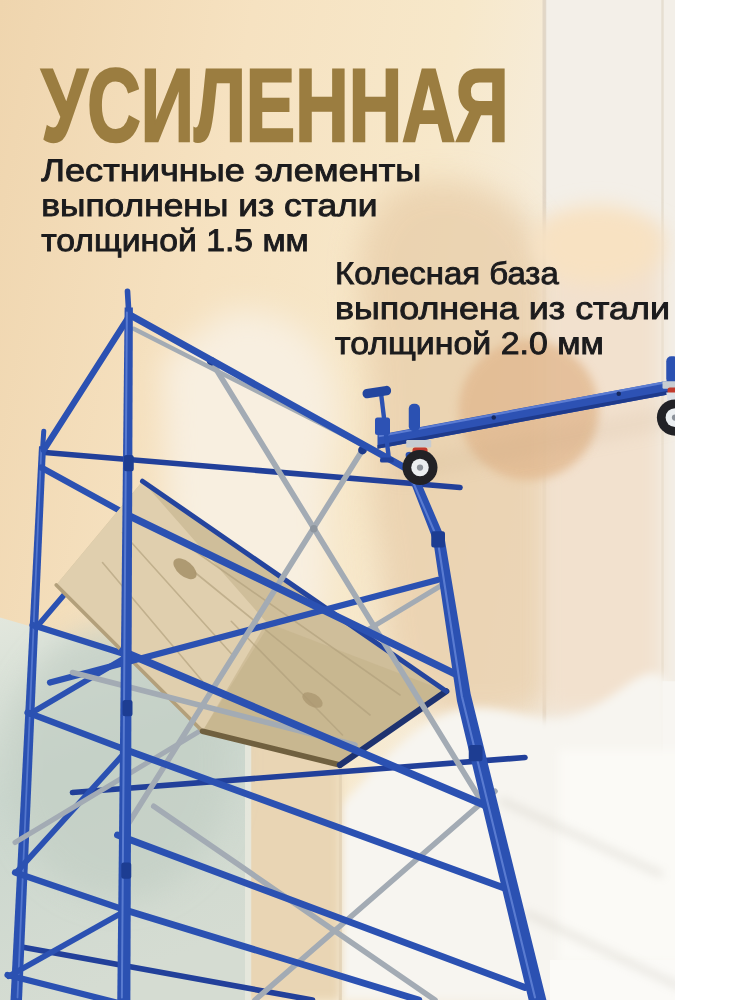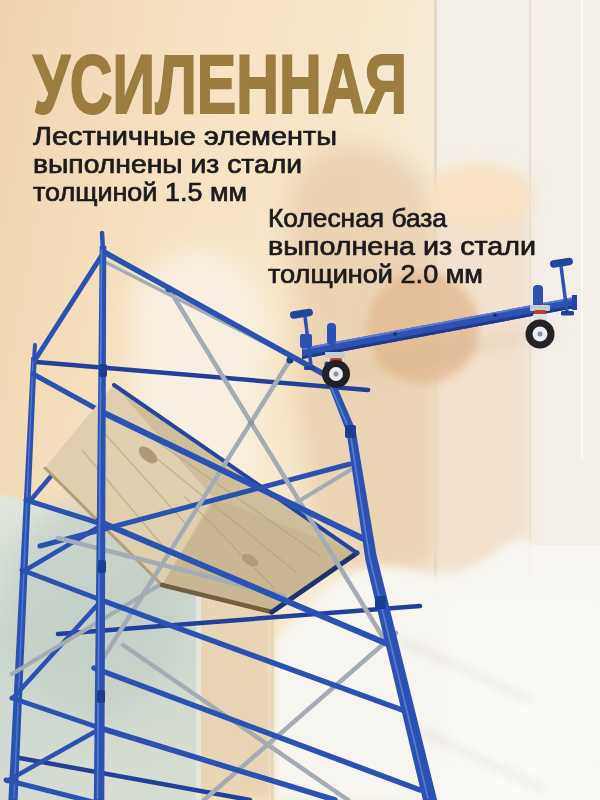--- a/index.html
+++ b/index.html
@@ -1,16 +1,16 @@
 <!DOCTYPE html>
 <html><head>
 <meta charset="utf-8">
 <style>
   html,body{margin:0;padding:0;}
-  .stage{position:relative;width:600px;height:800px;overflow:hidden;
+  .stage{position:relative;width:540px;height:800px;overflow:hidden;
          font-family:"Liberation Sans", sans-serif;}
   svg{position:absolute;left:0;top:0;}
 </style>
 </head>
 <body>
 <div class="stage">
 <svg width="600" height="800" viewBox="0 0 600 800">
 <defs>
   <linearGradient id="bgGrad" x1="0" y1="0" x2="1" y2="0.25">
     <stop offset="0" stop-color="#efd5ae"></stop>

